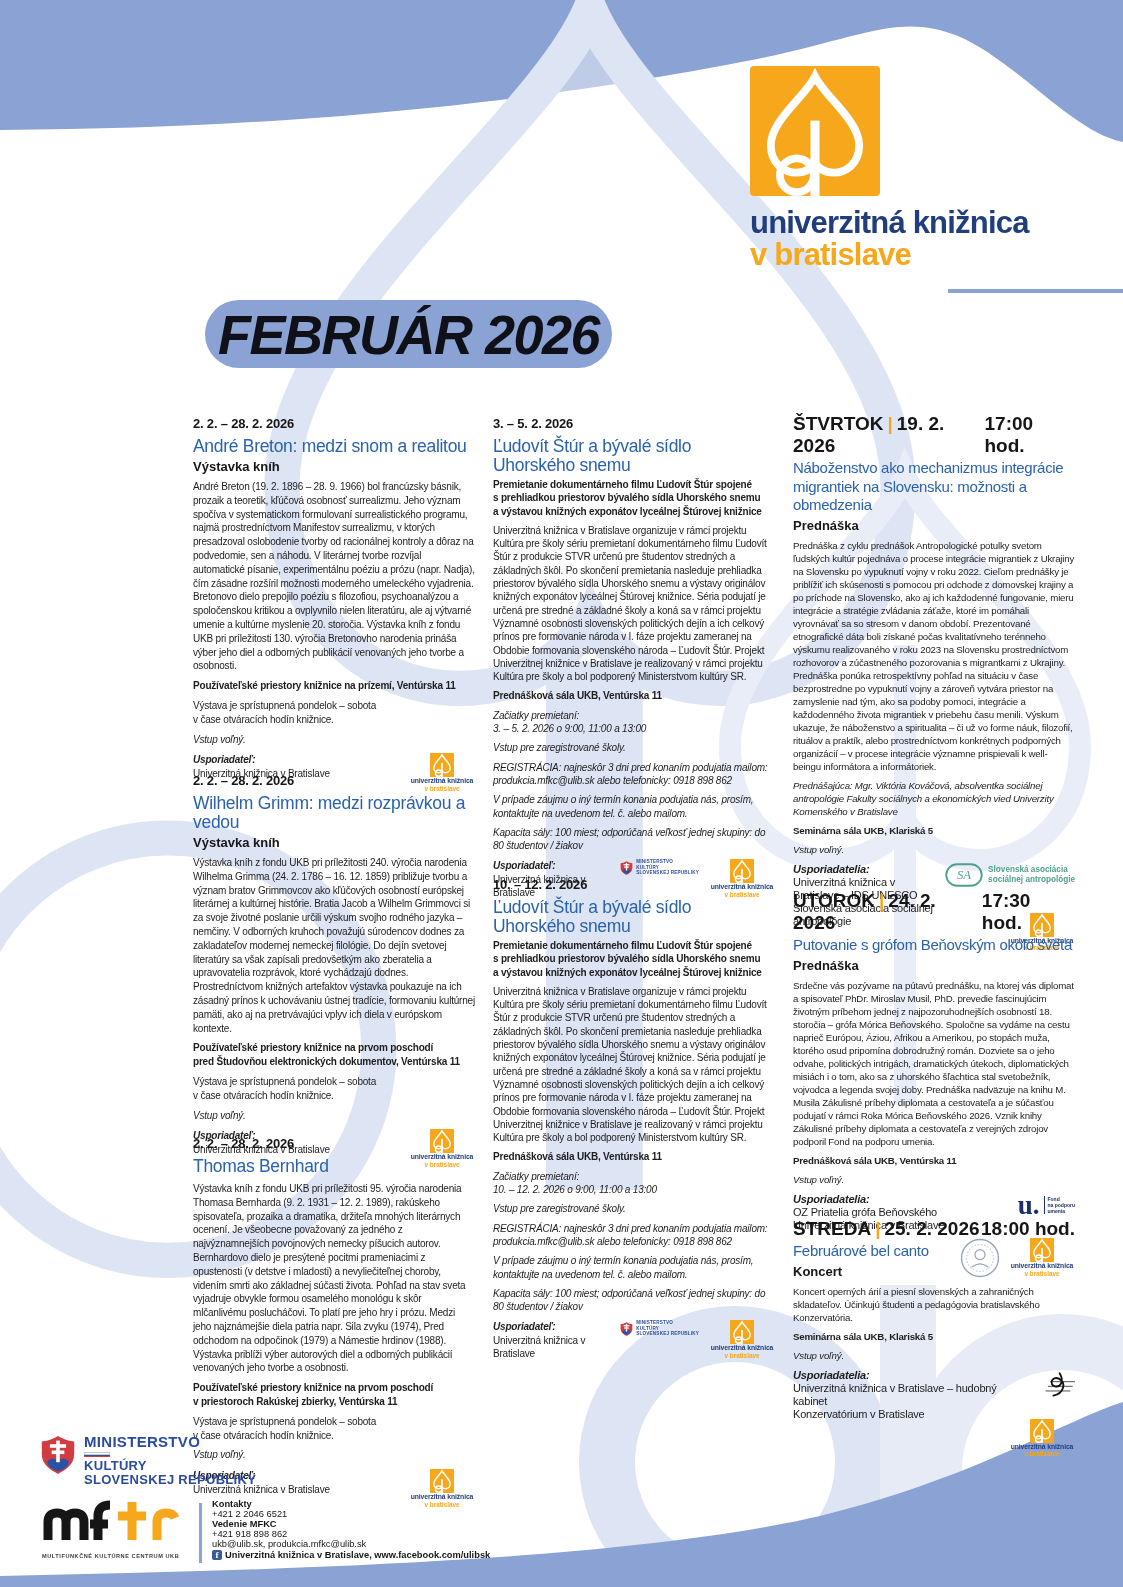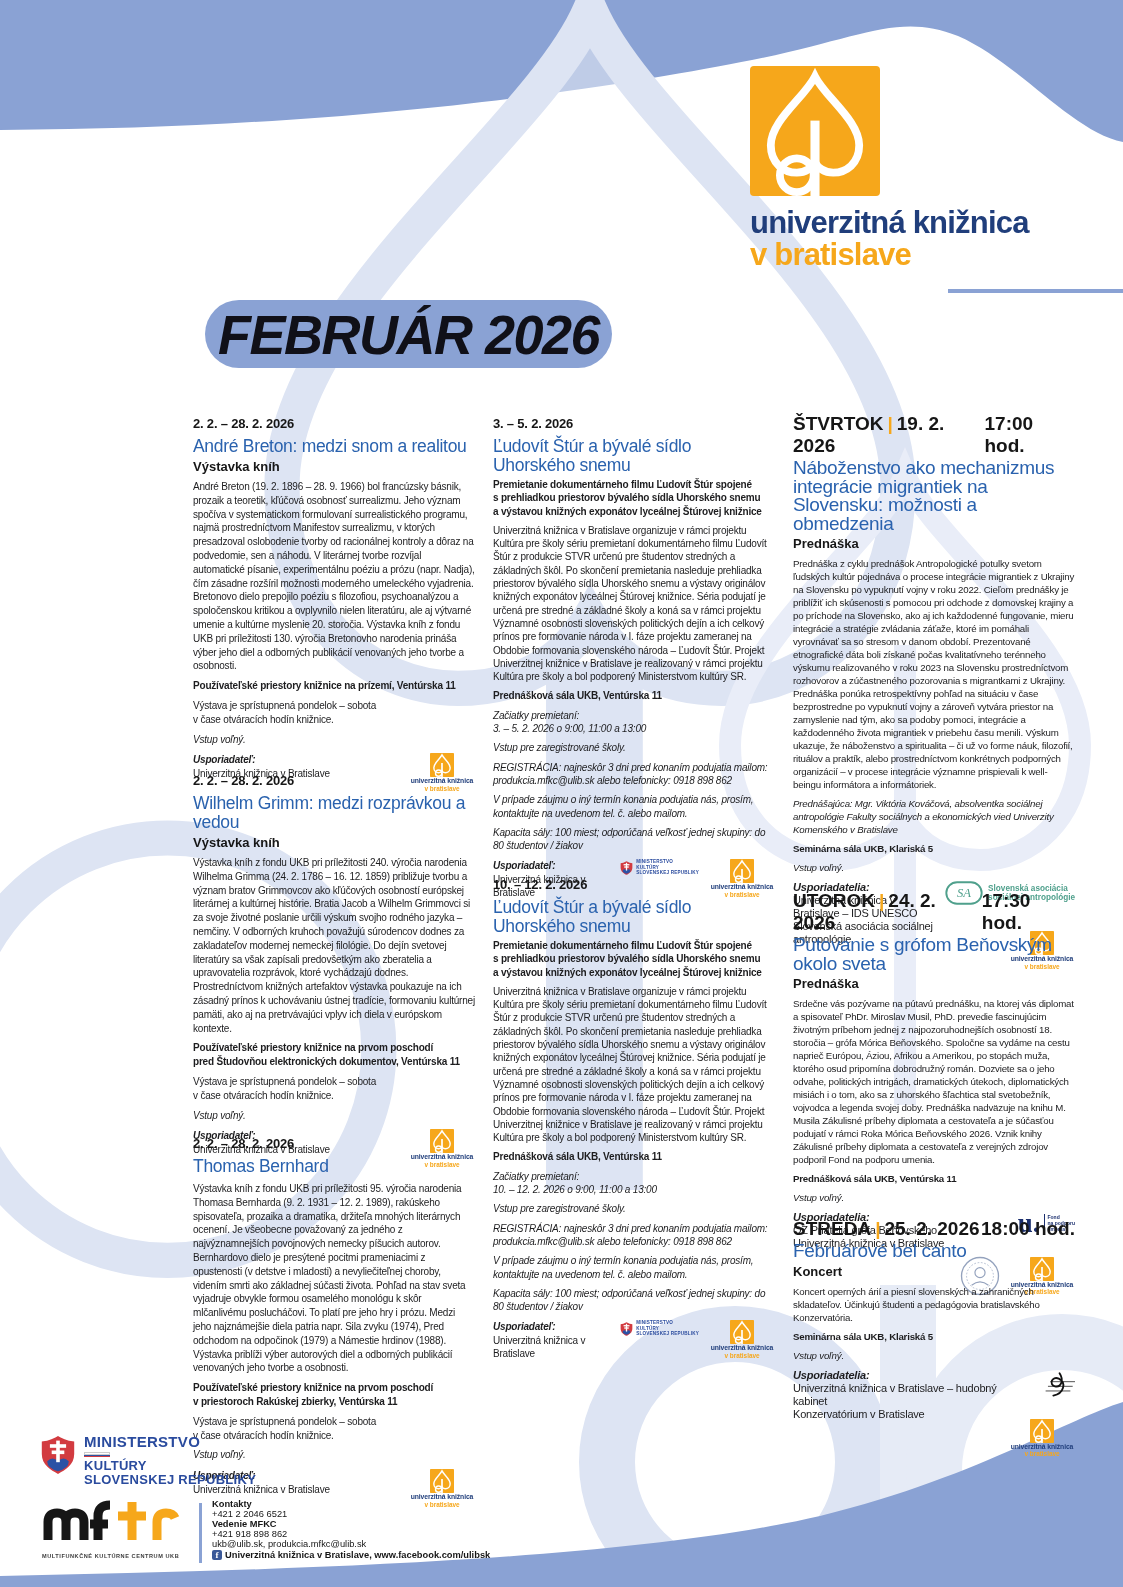--- a/index.html
+++ b/index.html
@@ -20,21 +20,21 @@
   #banner span{font-weight:700;font-size:54px;letter-spacing:-1.5px;color:#101018;transform:scaleY(1.04);}
 
   .stripe{position:absolute;left:948px;top:289px;width:175px;height:4px;background:#8aa2d4;z-index:1;}
 
   
   .ev{position:absolute;width:282px;z-index:2;}
   .ev .date{font-weight:700;font-size:13px;line-height:22px;letter-spacing:-0.2px;color:#161616;margin-bottom:2px;}
   .ehead{display:flex;justify-content:space-between;align-items:center;font-weight:700;font-size:19px;line-height:22px;color:#161616;margin-bottom:2px;}
   .pipe{color:#f6a71b;padding:0 4px;}
   .ev .title{font-weight:400;font-size:17.5px;line-height:19px;letter-spacing:-0.3px;color:#2a62ae;margin:0 0 3px;}
-  .c3 .title{font-size:19px;line-height:18.5px;}
+  .c3 .title{font-size:15px;line-height:18.5px;}
   .ev .etype{font-weight:700;font-size:13px;color:#161616;margin:0 0 5px;}
   .ev p{margin:6px 0 0;font-size:10px;line-height:13.8px;letter-spacing:-0.2px;white-space:pre-line;}
   .c2 p{line-height:13.3px;}
   .c3 p{font-size:9.7px;line-height:13px;}
   .venue{font-weight:700;}
   .ital{font-style:italic;}
   .orgrow{display:flex;justify-content:space-between;align-items:flex-start;margin-top:7px;gap:6px;}
   .orgcol{font-size:10px;line-height:13.5px;letter-spacing:-0.2px;}
   .c3 .orgcol{font-size:11px;line-height:13px;}
   .orglabel{font-weight:700;font-style:italic;}

